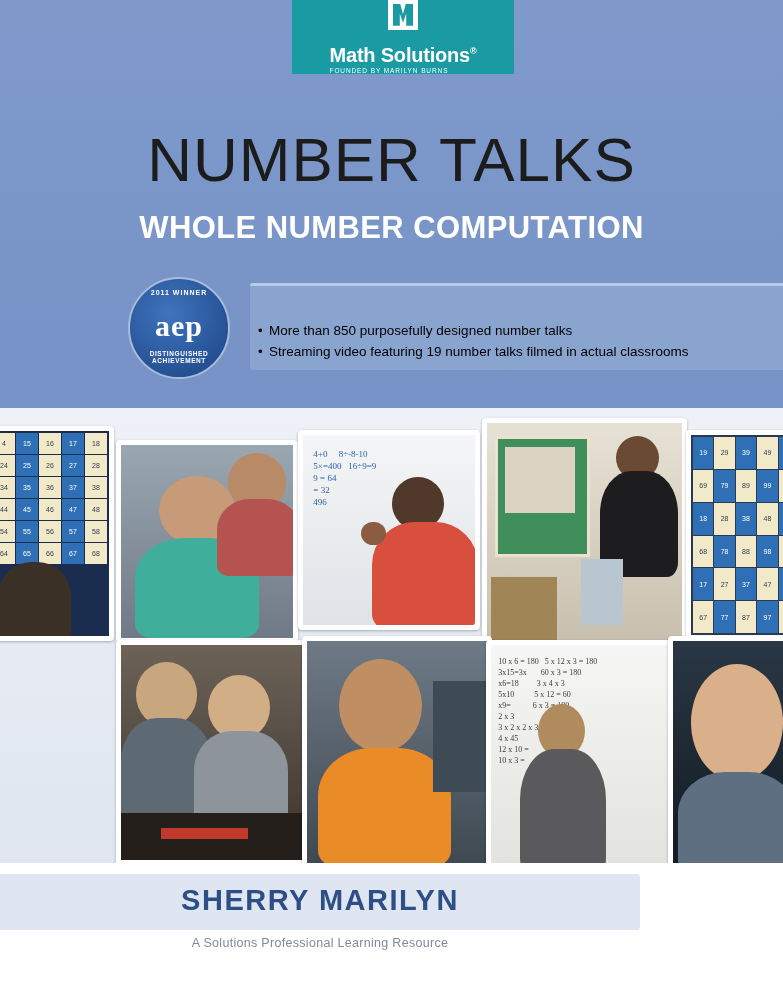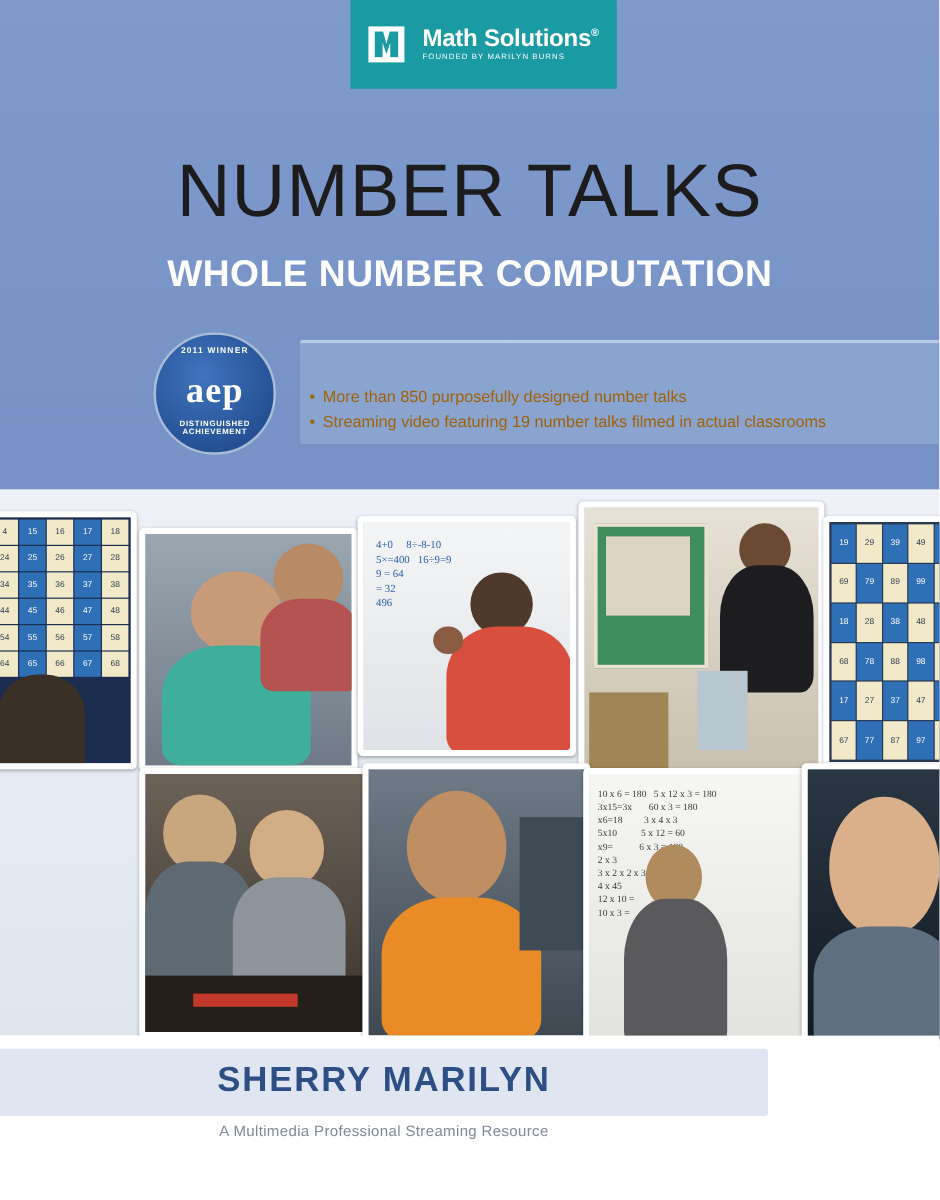--- a/index.html
+++ b/index.html
@@ -36,20 +36,21 @@
     height: 74px;
     background: #1a9aa2;
     display: flex;
     align-items: center;
     justify-content: center;
   }
   .logo-inner {
     display: flex;
     align-items: center;
     gap: 15px;
+    flex-direction: column;
   }
   .logo-mark {
     width: 30px; height: 30px;
     background: #ffffff;
     position: relative;
     transform: rotate(0deg);
   }
   .logo-mark:after {
     content: "";
     position: absolute;
@@ -107,21 +108,21 @@
     width: 533px;
     height: 84px;
     background: #8aa4d0;
     border-top: 3px solid #b9cbe8;
     border-radius: 3px 0 0 3px;
   }
   .bullets {
     position: absolute;
     left: 258px; top: 320px;
     width: 520px;
-    color: #a16207;
+    color: #000000;
     font-size: 13.5px;
     line-height: 21px;
   }
   .bullets div {
     white-space: nowrap;
   }
   .bullets .dot {
     display: inline-block;
     width: 11px;
   }
@@ -506,16 +507,16 @@
         <div class="torso" style="left:4%;top:58%;width:92%;height:46%;background:#5d6f80;"></div>
       </div>
 
     </div>
 
   </div>
 
   <div class="bottom-band"></div>
   <div class="author-bar"></div>
   <div class="author-name">SHERRY MARILYN</div>
-  <div class="tagline">A Multimedia Professional Streaming Resource</div>
+  <div class="tagline">A Solutions Professional Learning Resource</div>
 
 
 </div>
 
 </body></html>

